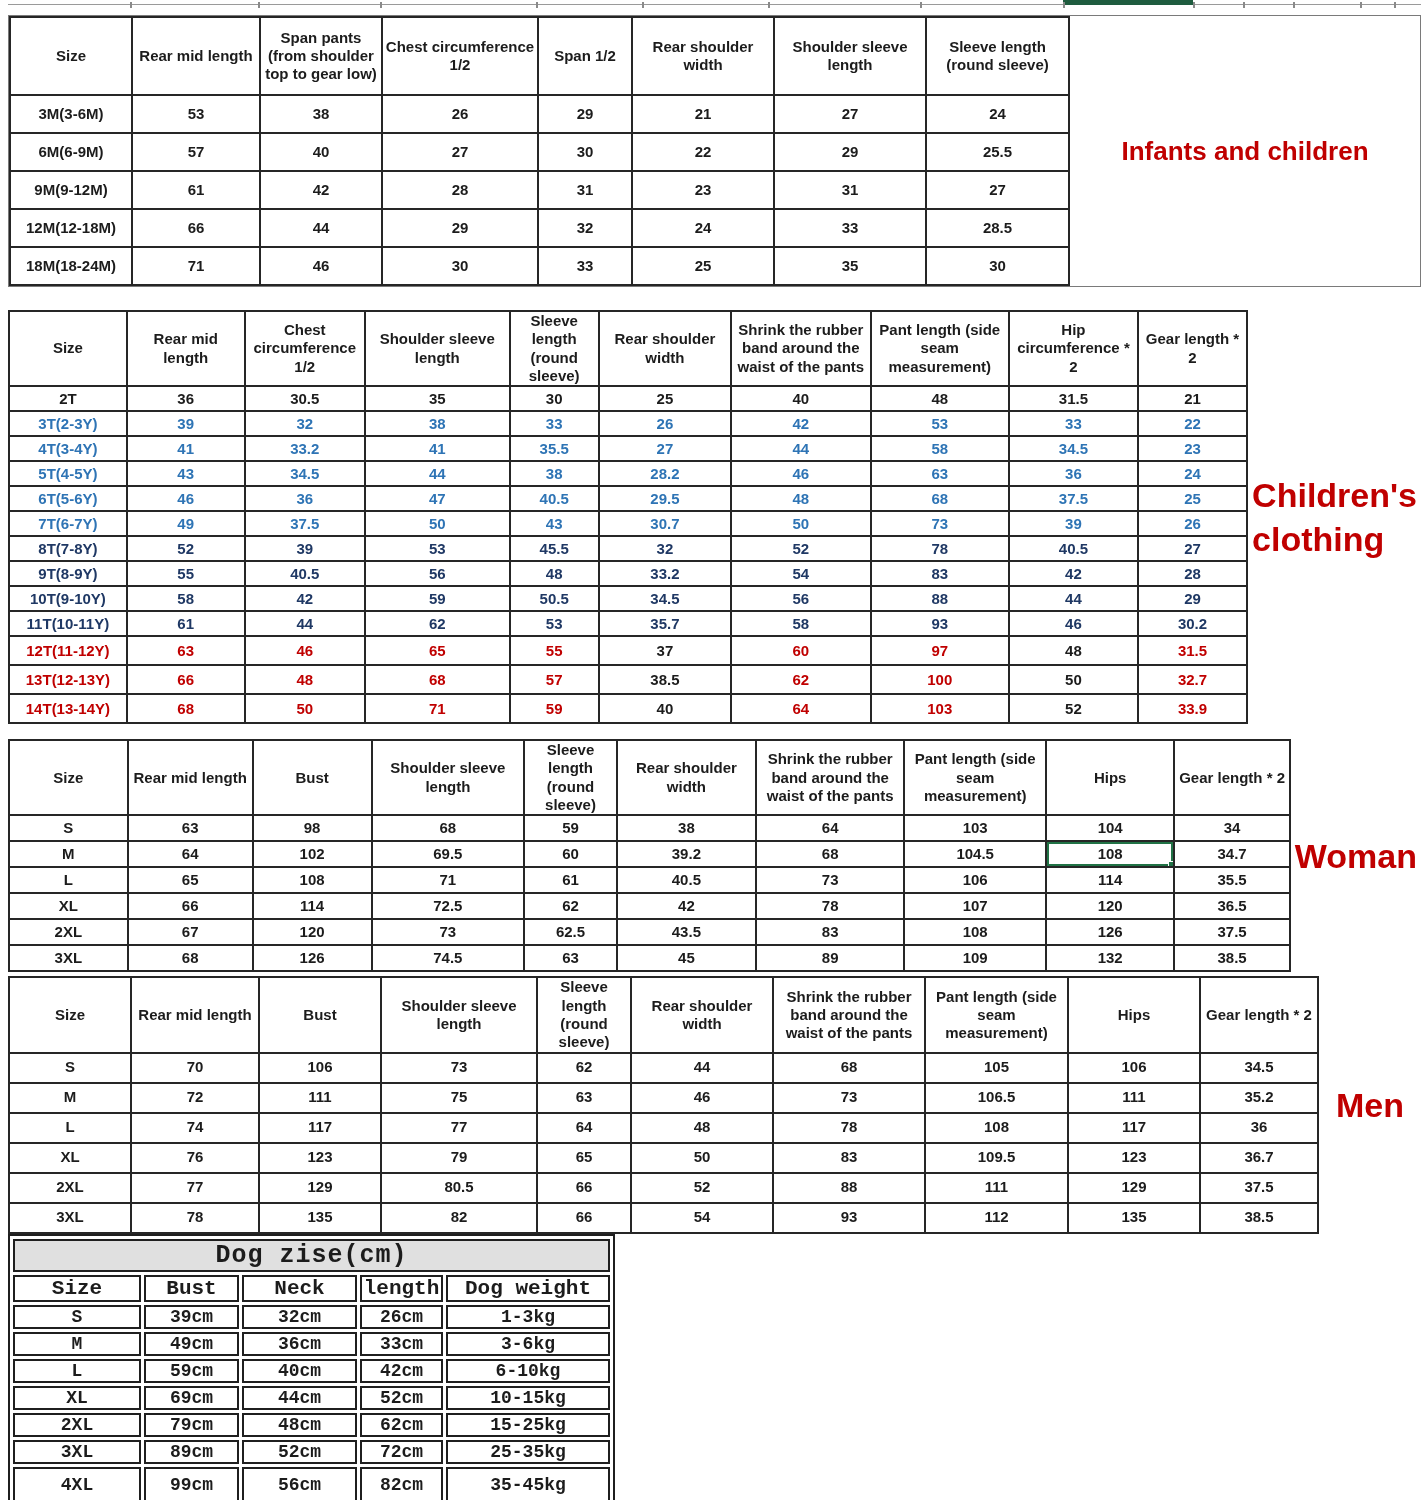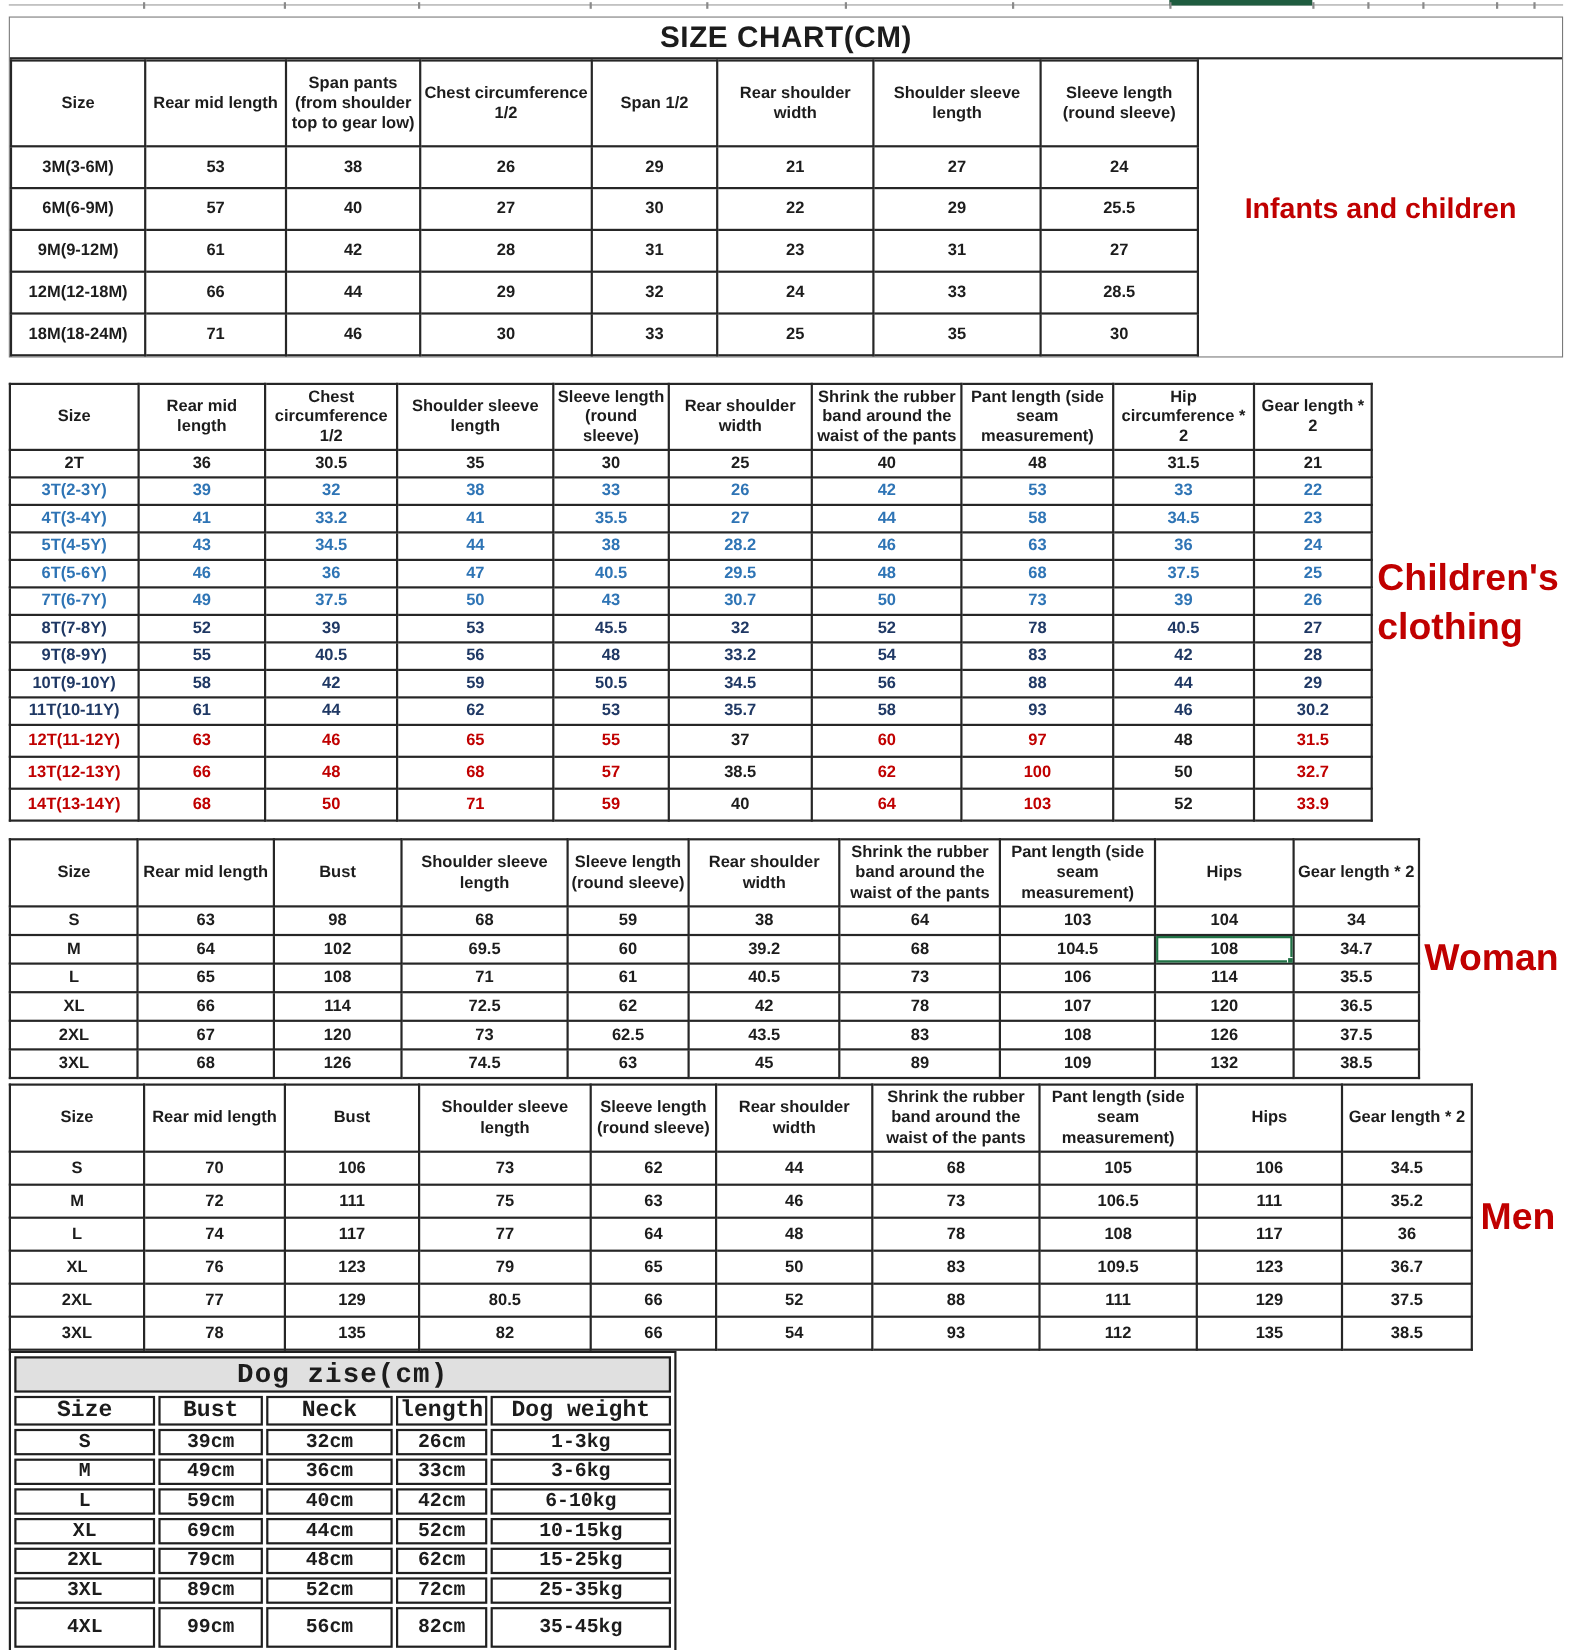--- a/index.html
+++ b/index.html
@@ -29,21 +29,21 @@
   .grid{border-collapse:collapse;table-layout:fixed;background:#fff;font-size:15px}
   .grid th,.grid td{border:2px solid var(--line);text-align:center;vertical-align:middle;
     padding:0 2px;line-height:1.22;overflow:hidden}
   .grid thead th{font-weight:700}
   .grid tbody td{white-space:nowrap}
   
   .grid tr.cols th:nth-child(1){width:122px}
   .grid tr.cols th:nth-child(2){width:128px}
   .grid tr.cols th:nth-child(3){width:122px}
   .grid tr.cols th:nth-child(4){width:156px}
-  .grid tr.cols th:nth-child(5){width:114px}
+  .grid tr.cols th:nth-child(5){width:94px}
   .grid tr.cols th:nth-child(6){width:142px}
   .grid tr.cols th:nth-child(7){width:152px}
   .grid tr.cols th:nth-child(8){width:143px}
   .grid tr.cols th:nth-child(9){width:132px}
   .grid tr.cols th:nth-child(10){width:118px}
 
   .t-infants thead th{height:78px}
   .t-infants tbody td{height:38px}
   .t-children thead th{height:60px}
   .t-children tbody td{height:25px}
@@ -100,21 +100,20 @@
   <div class="tick" style="left:768px"></div>
   <div class="tick" style="left:920px"></div>
   <div class="tick" style="left:1063px"></div>
   <div class="tick" style="left:1193px"></div>
   <div class="tick" style="left:1243px"></div>
   <div class="tick" style="left:1293px"></div>
   <div class="tick" style="left:1360px"></div>
   <div class="tick" style="left:1394px"></div>
 
   <div class="t1wrap">
-    <div class="t1title">SIZE CHART(CM)</div>
     <div class="t1body">
       <table class="grid t-infants">
         <thead>
             <tr class="cols">
               <th>Size</th>
               <th>Rear mid length</th>
               <th>Span pants (from shoulder top to gear low)</th>
               <th>Chest circumference 1/2</th>
               <th>Span 1/2</th>
               <th>Rear shoulder width</th>

